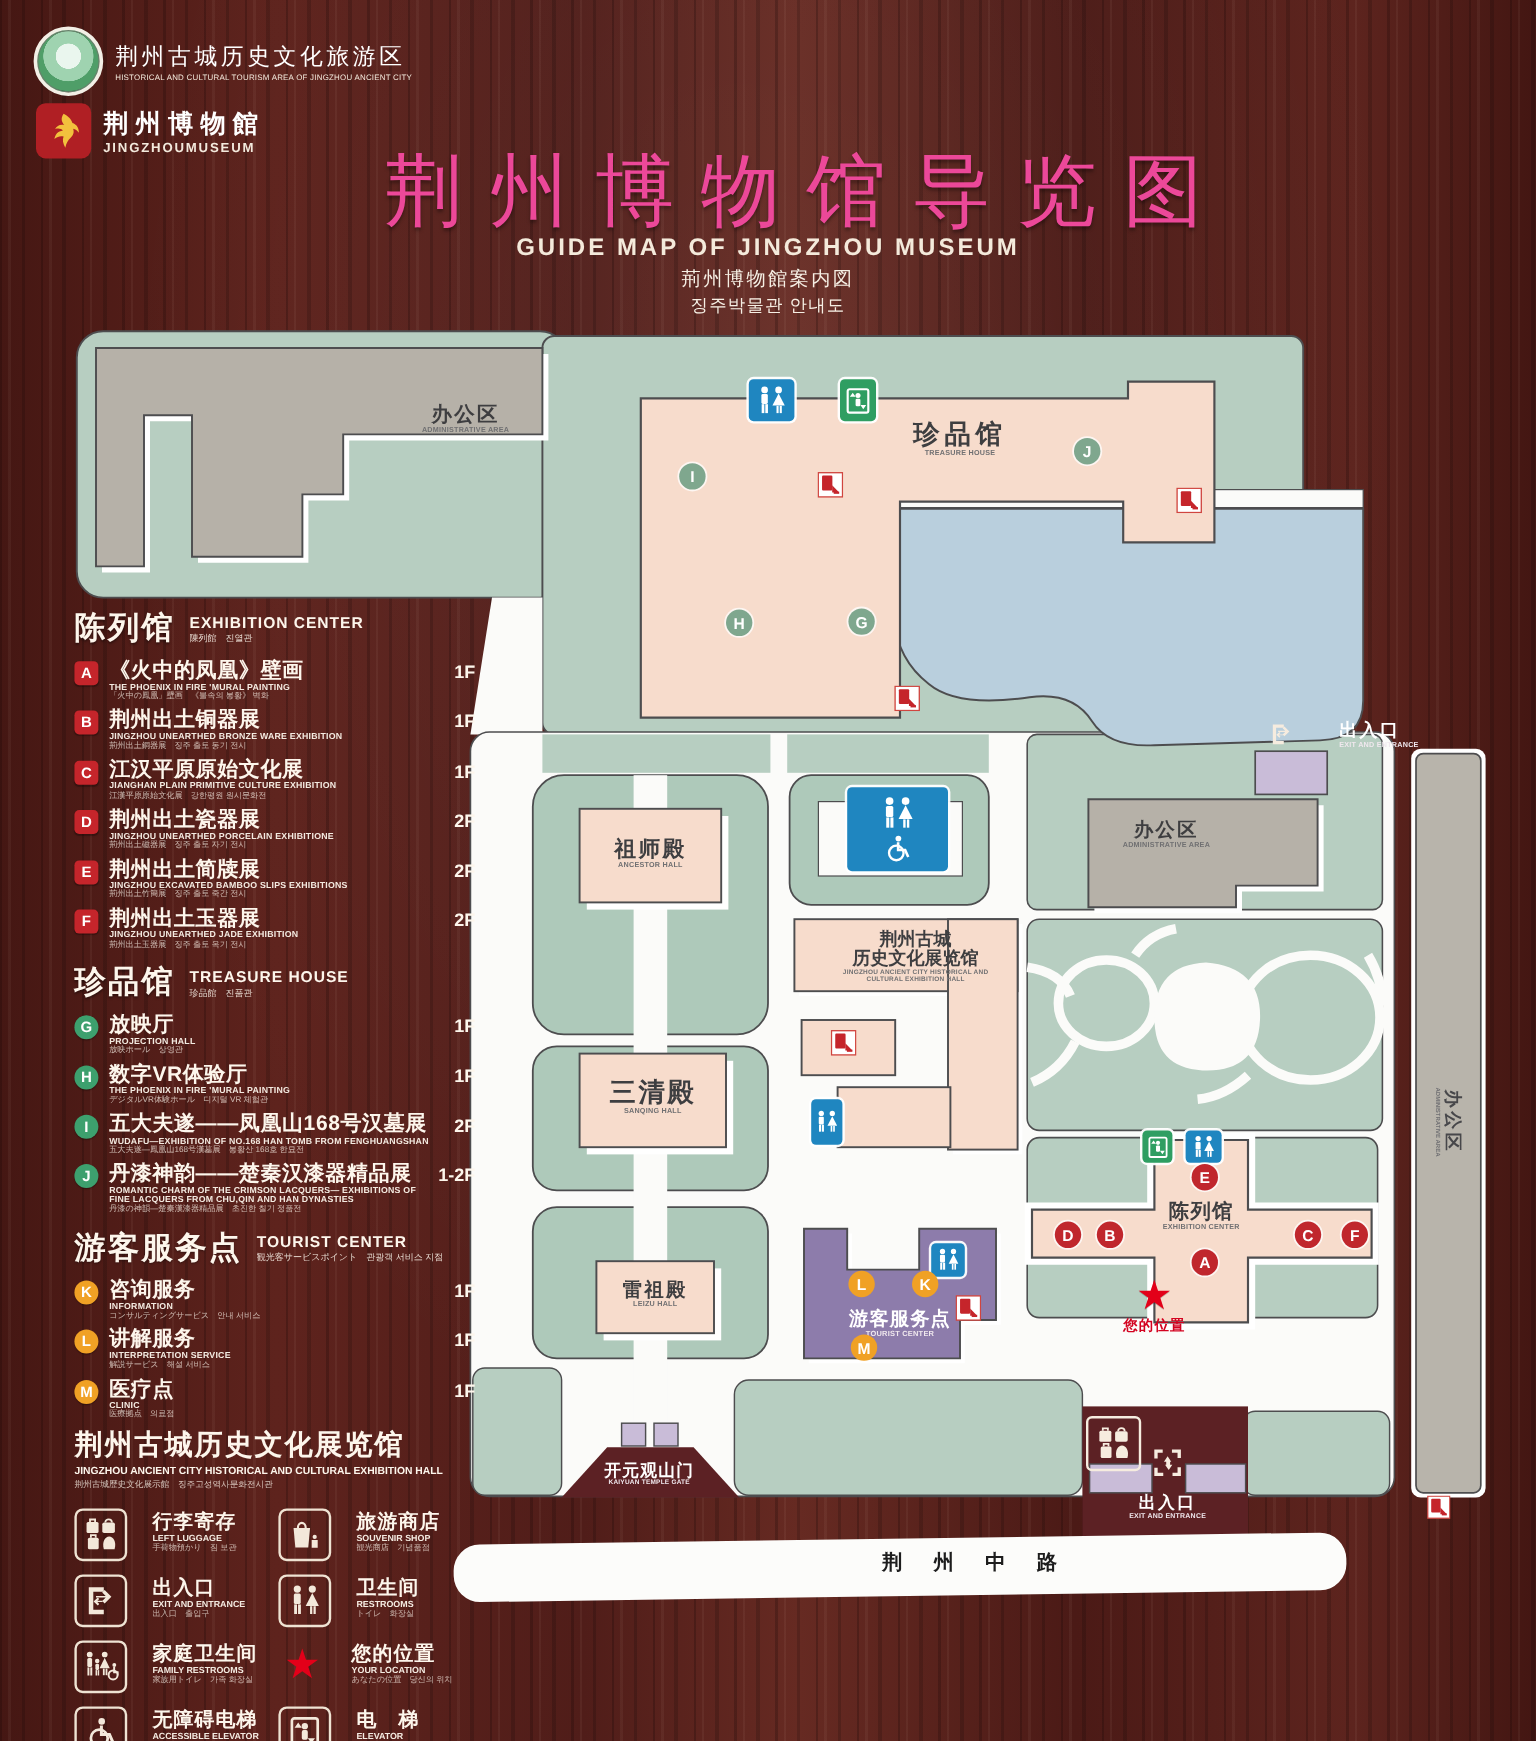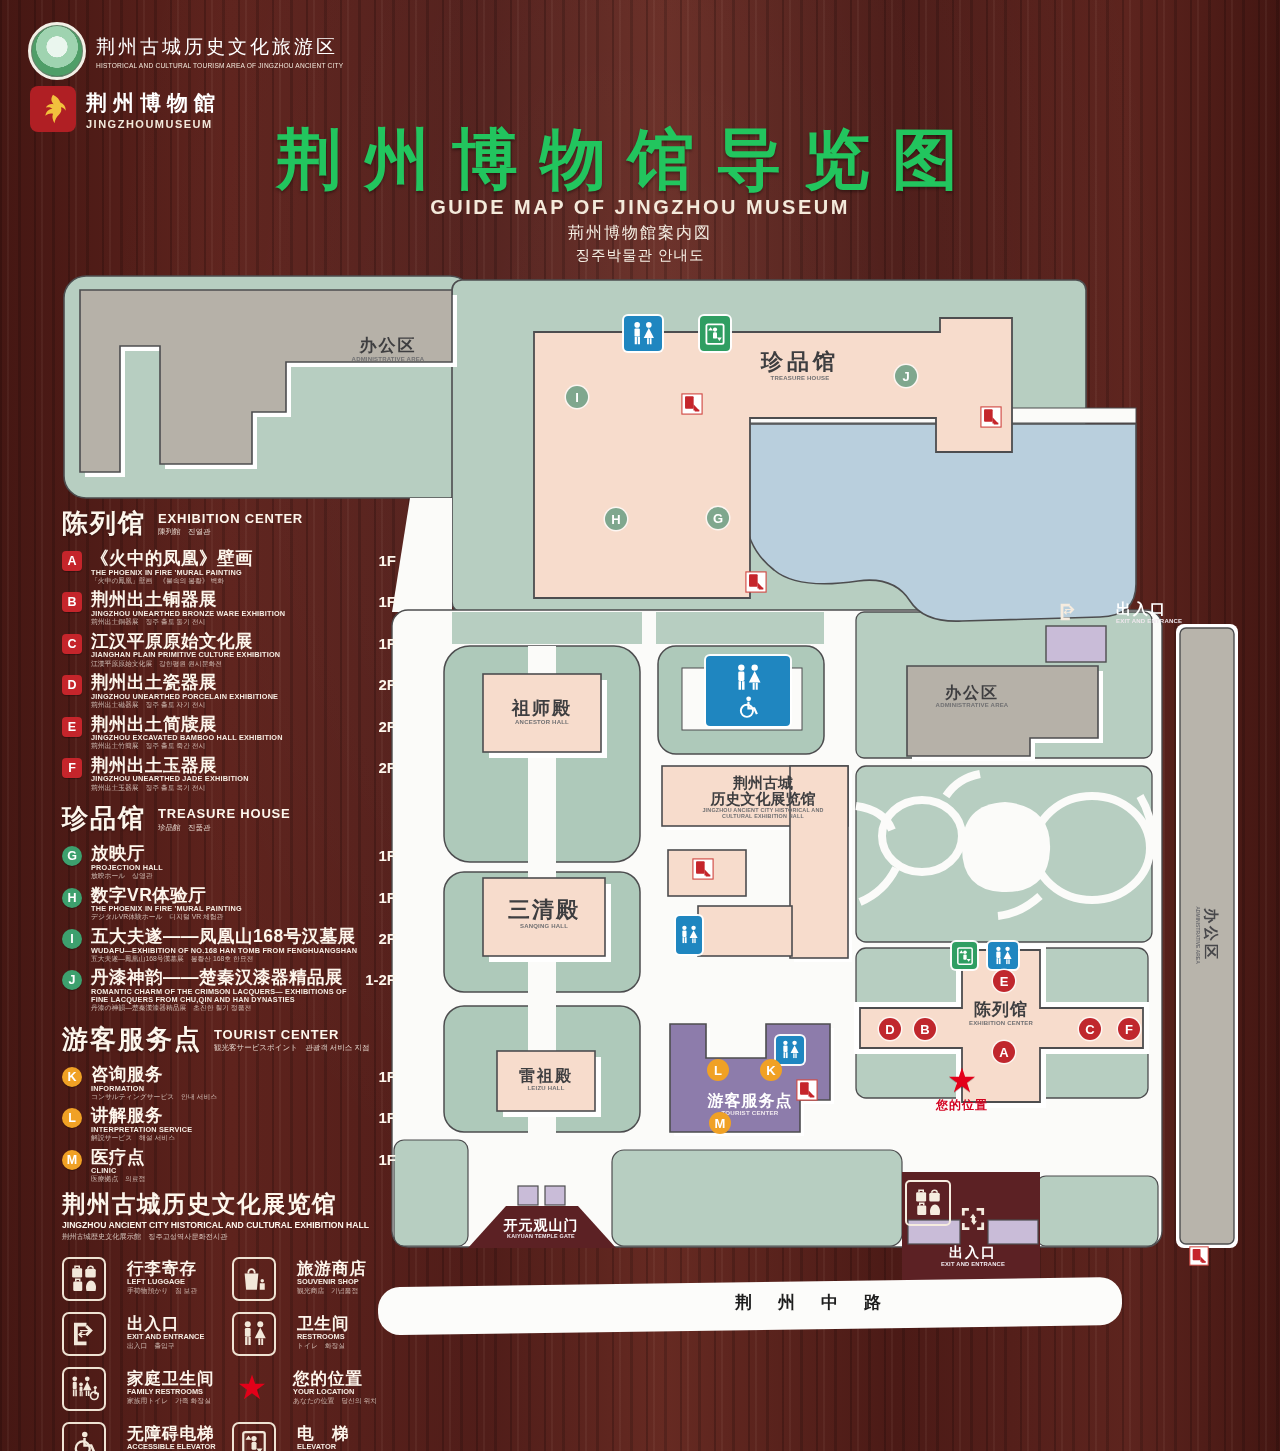--- a/index.html
+++ b/index.html
@@ -20,22 +20,22 @@
   
   .logo-row{position:absolute;display:flex;gap:10px;align-items:center;color:#fff}
   .logo-circ{width:52px;height:52px;border-radius:50%;flex:none;
     background:radial-gradient(circle at 50% 42%,#eaf6ee 0 26%,#9fd3b0 27% 52%,#4f9e68 53% 72%,#2e7d4f 73%);
     border:3px solid #f3efe6;box-shadow:0 0 0 1px #6a7f6c inset}
   .logo-sq{width:46px;height:46px;border-radius:8px;flex:none;background:#b01f24;display:flex;align-items:center;justify-content:center}
   .l1zh{font-size:19px;font-weight:normal;letter-spacing:3px}
   .l1en{font-size:6.6px;letter-spacing:.2px;margin-top:2px;color:#f3e9dc}
   .l2zh{font-size:21px;font-weight:bold;letter-spacing:6px}
   .l2en{font-size:11px;font-weight:bold;letter-spacing:1.5px;margin-top:1px;color:#f3e9dc}
-  .title-zh{position:absolute;left:628px;top:160px;transform:translate(-50%,-50%);
-    font-size:66px;font-weight:bold;color:#22c55e;letter-spacing:22px;white-space:nowrap;text-shadow:0 2px 3px rgba(0,0,0,.35)}
+  .title-zh{position:absolute;left:672px;top:160px;transform:translate(-50%,-50%);
+    font-size:66px;font-weight:normal;color:#ec4899;letter-spacing:22px;white-space:nowrap;text-shadow:0 2px 3px rgba(0,0,0,.35)}
   .title-en{position:absolute;left:640px;top:207px;transform:translate(-50%,-50%);
     font-size:20px;font-weight:bold;color:#f4ead td;color:#f4eadb;letter-spacing:2.5px;white-space:nowrap}
   .title-ja{position:absolute;left:640px;top:233px;transform:translate(-50%,-50%);font-size:16px;color:#f6efe4;letter-spacing:2px;white-space:nowrap}
   .title-ko{position:absolute;left:640px;top:255px;transform:translate(-50%,-50%);font-size:14.5px;color:#f6efe4;letter-spacing:1px;white-space:nowrap}
 
   
   .lbl{position:absolute;transform:translate(-50%,-50%);text-align:center;color:#3e3e40;line-height:1.08;white-space:nowrap}
   .lbl .zh{display:block;font-weight:bold}
   .lbl .en{display:block;font-size:6px;font-weight:bold;color:#707072;letter-spacing:.2px;margin-top:1px}
   .lbl.light{color:#fff}
@@ -462,21 +462,21 @@
          <span class="iz">荆州出土瓷器展</span>
          <span class="ie">JINGZHOU UNEARTHED PORCELAIN EXHIBITIONE</span>
          <span class="is">荊州出土磁器展　징주 출토 자기 전시</span>
        </span>
        <span class="fl">2F</span>
      </div>
         <div class="lg-item">
        <span class="badge red">E</span>
        <span class="lg-body">
          <span class="iz">荆州出土简牍展</span>
-         <span class="ie">JINGZHOU EXCAVATED BAMBOO HALL EXHIBITION</span>
+         <span class="ie">JINGZHOU EXCAVATED BAMBOO SLIPS EXHIBITIONS</span>
          <span class="is">荊州出土竹簡展　징주 출토 죽간 전시</span>
        </span>
        <span class="fl">2F</span>
      </div>
         <div class="lg-item">
        <span class="badge red">F</span>
        <span class="lg-body">
          <span class="iz">荆州出土玉器展</span>
          <span class="ie">JINGZHOU UNEARTHED JADE EXHIBITION</span>
          <span class="is">荊州出土玉器展　징주 출토 옥기 전시</span>

